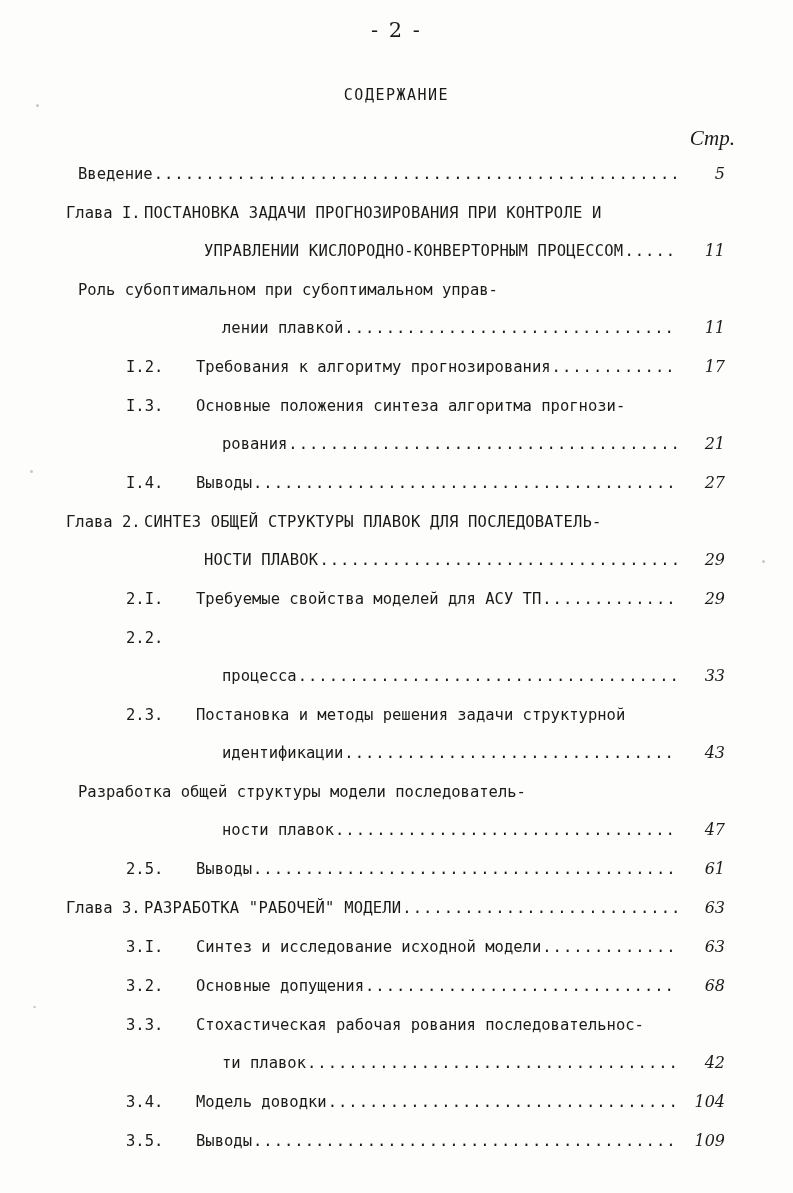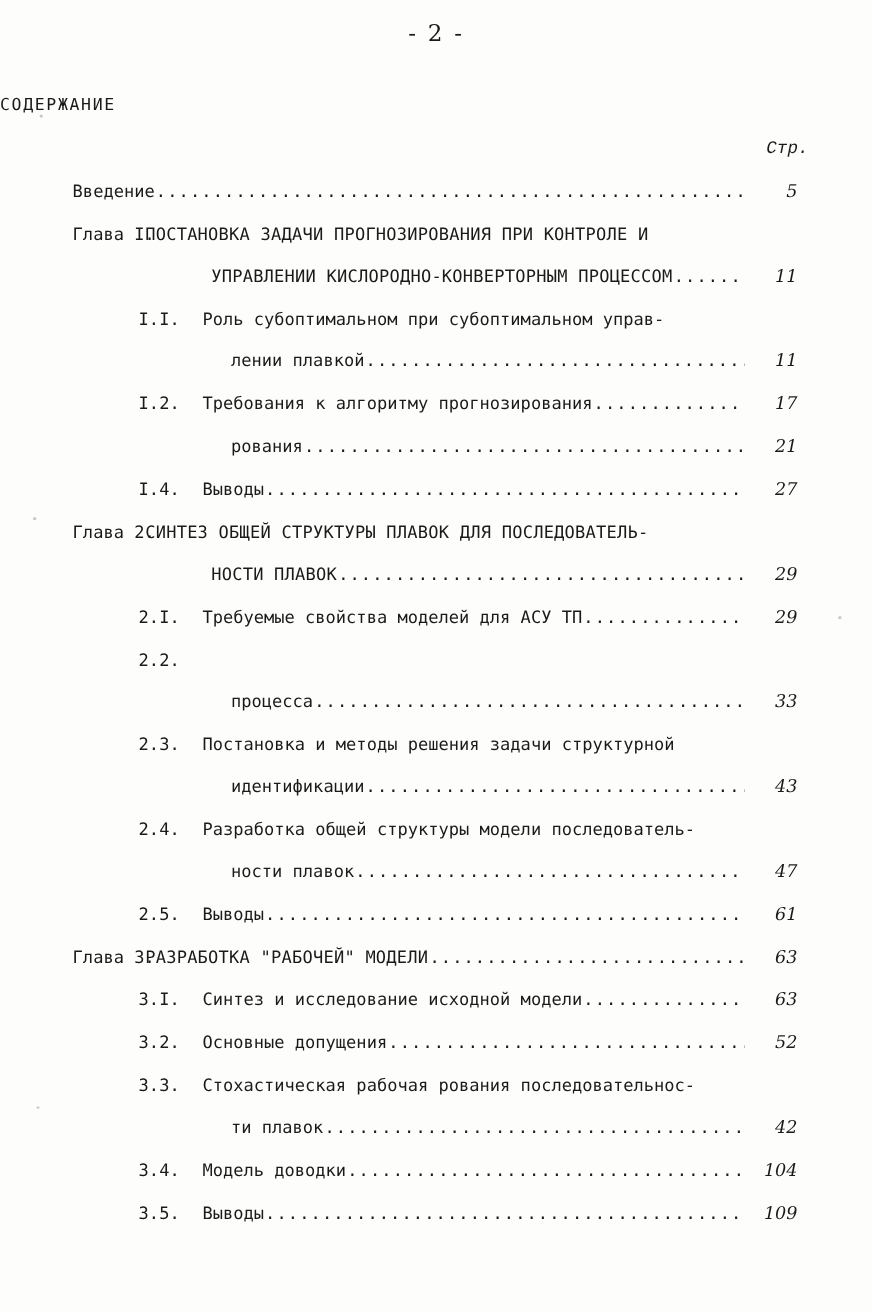--- a/index.html
+++ b/index.html
@@ -24,30 +24,30 @@
     text-align: center;
     font-size: 21px;
     letter-spacing: 2px;
     font-family: "DejaVu Serif", serif;
   }
   .doc-title {
     position: absolute;
     top: 86px;
     left: 0;
     width: 100%;
-    text-align: left;
+    text-align: center;
     font-size: 15px;
     letter-spacing: 1.5px;
   }
   .col-head {
     position: absolute;
     top: 126px;
     right: 58px;
-    font-size: 16px;
-    font-family: Liberation Mono, monospace;
+    font-size: 21px;
+    font-family: Liberation Serif, serif;
     font-style: italic;
   }
   .toc {
     position: absolute;
     top: 155px;
     left: 66px;
     width: 665px;
   }
   .entry {
     position: relative;
@@ -58,20 +58,21 @@
     align-items: baseline;
     white-space: pre;
     font-size: 15.5px;
     line-height: 38px;
   }
   .lbl {
     flex: 0 0 auto;
   }
   .txt {
     flex: 0 0 auto;
+    margin-left: 12px;
   }
   .dots {
     flex: 1 1 auto;
     overflow: hidden;
     white-space: nowrap;
     letter-spacing: 1px;
     font-size: 15.5px;
     margin: 0 2px 0 1px;
   }
   .pg {
@@ -153,21 +154,20 @@
       <div class="cont">
         <span class="pad-chapter"></span>
         <span class="txt">УПРАВЛЕНИИ КИСЛОРОДНО-КОНВЕРТОРНЫМ ПРОЦЕССОМ</span>
         <span class="dots">........................................................................................................</span>
         <span class="pg">11</span>
       </div>
     </div>
 
     <div class="entry sub">
       <div class="line noplate">
-        <span class="lbl">I.I.</span>
         <span class="txt">Роль субоптимальном при субоптимальном управ-</span>
         <span class="dots"></span>
         <span class="pg"></span>
       </div>
       <div class="cont">
         <span class="pad-sub"></span>
         <span class="txt">лении плавкой</span>
         <span class="dots">........................................................................................................</span>
         <span class="pg">11</span>
       </div>
@@ -176,20 +176,26 @@
     <div class="entry sub">
       <div class="line">
         <span class="lbl">I.2.</span>
         <span class="txt">Требования к алгоритму прогнозирования</span>
         <span class="dots">........................................................................................................</span>
         <span class="pg">17</span>
       </div>
     </div>
 
     <div class="entry sub">
+      <div class="line noplate">
+        <span class="lbl">I.3.</span>
+        <span class="txt">Основные положения синтеза алгоритма прогнози-</span>
+        <span class="dots"></span>
+        <span class="pg"></span>
+      </div>
       <div class="cont">
         <span class="pad-sub"></span>
         <span class="txt">рования</span>
         <span class="dots">........................................................................................................</span>
         <span class="pg">21</span>
       </div>
     </div>
 
     <div class="entry sub">
       <div class="line">
@@ -248,21 +254,20 @@
       <div class="cont">
         <span class="pad-sub"></span>
         <span class="txt">идентификации</span>
         <span class="dots">........................................................................................................</span>
         <span class="pg">43</span>
       </div>
     </div>
 
     <div class="entry sub">
       <div class="line noplate">
-        <span class="lbl">2.4.</span>
         <span class="txt">Разработка общей структуры модели последователь-</span>
         <span class="dots"></span>
         <span class="pg"></span>
       </div>
       <div class="cont">
         <span class="pad-sub"></span>
         <span class="txt">ности плавок</span>
         <span class="dots">........................................................................................................</span>
         <span class="pg">47</span>
       </div>
@@ -293,21 +298,21 @@
         <span class="dots">........................................................................................................</span>
         <span class="pg">63</span>
       </div>
     </div>
 
     <div class="entry sub">
       <div class="line">
         <span class="lbl">3.2.</span>
         <span class="txt">Основные допущения</span>
         <span class="dots">........................................................................................................</span>
-        <span class="pg">52</span>
+        <span class="pg">68</span>
       </div>
     </div>
 
     <div class="entry sub">
       <div class="line noplate">
         <span class="lbl">3.3.</span>
         <span class="txt">Стохастическая рабочая рования последовательнос-</span>
         <span class="dots"></span>
         <span class="pg"></span>
       </div>

